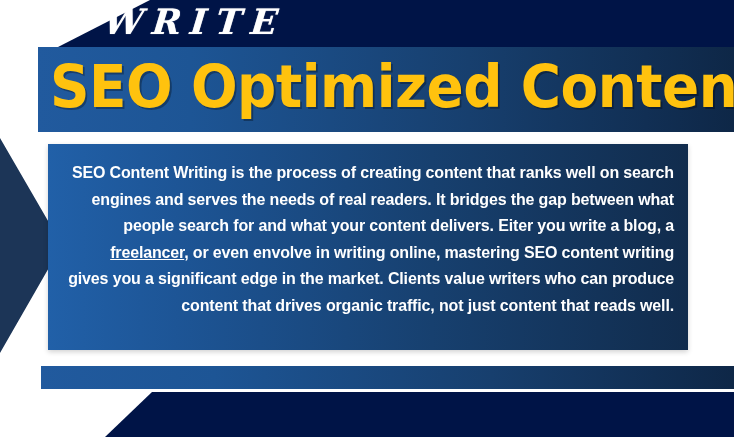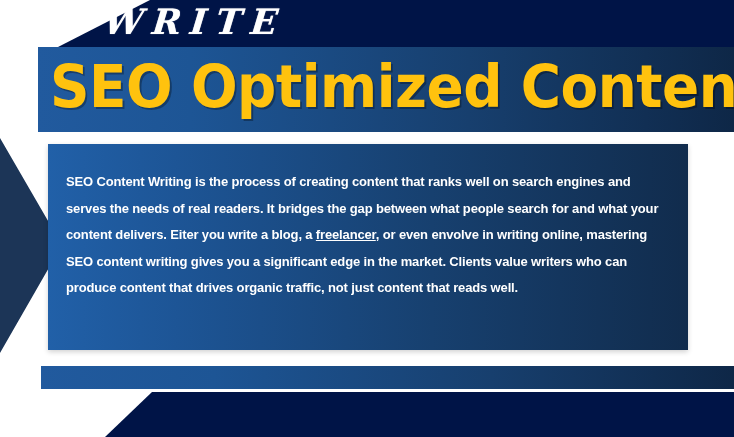--- a/index.html
+++ b/index.html
@@ -102,28 +102,29 @@
     top: 144px;
     width: 640px;
     height: 206px;
     background: linear-gradient(90deg, #2160a8 0%, #1d5596 20%, #17406f 60%, #112c4d 100%);
     box-shadow: 0 2px 5px rgba(0,0,0,0.18);
   }
 
   .body-text {
     position: absolute;
     left: 18px;
-    top: 12px;
+    top: 0;
     width: 608px;
     color: #ffffff;
     font-family: "Liberation Sans", sans-serif;
     font-weight: 700;
-    font-size: 13px;
+    font-size: 16px;
     line-height: 26.6px;
     letter-spacing: -0.15px;
+    text-align: right;
   }
   .body-text .lnk {
     text-decoration: underline;
   }
 
   
   .bottom-bar {
     position: absolute;
     left: 41px;
     top: 366px;

